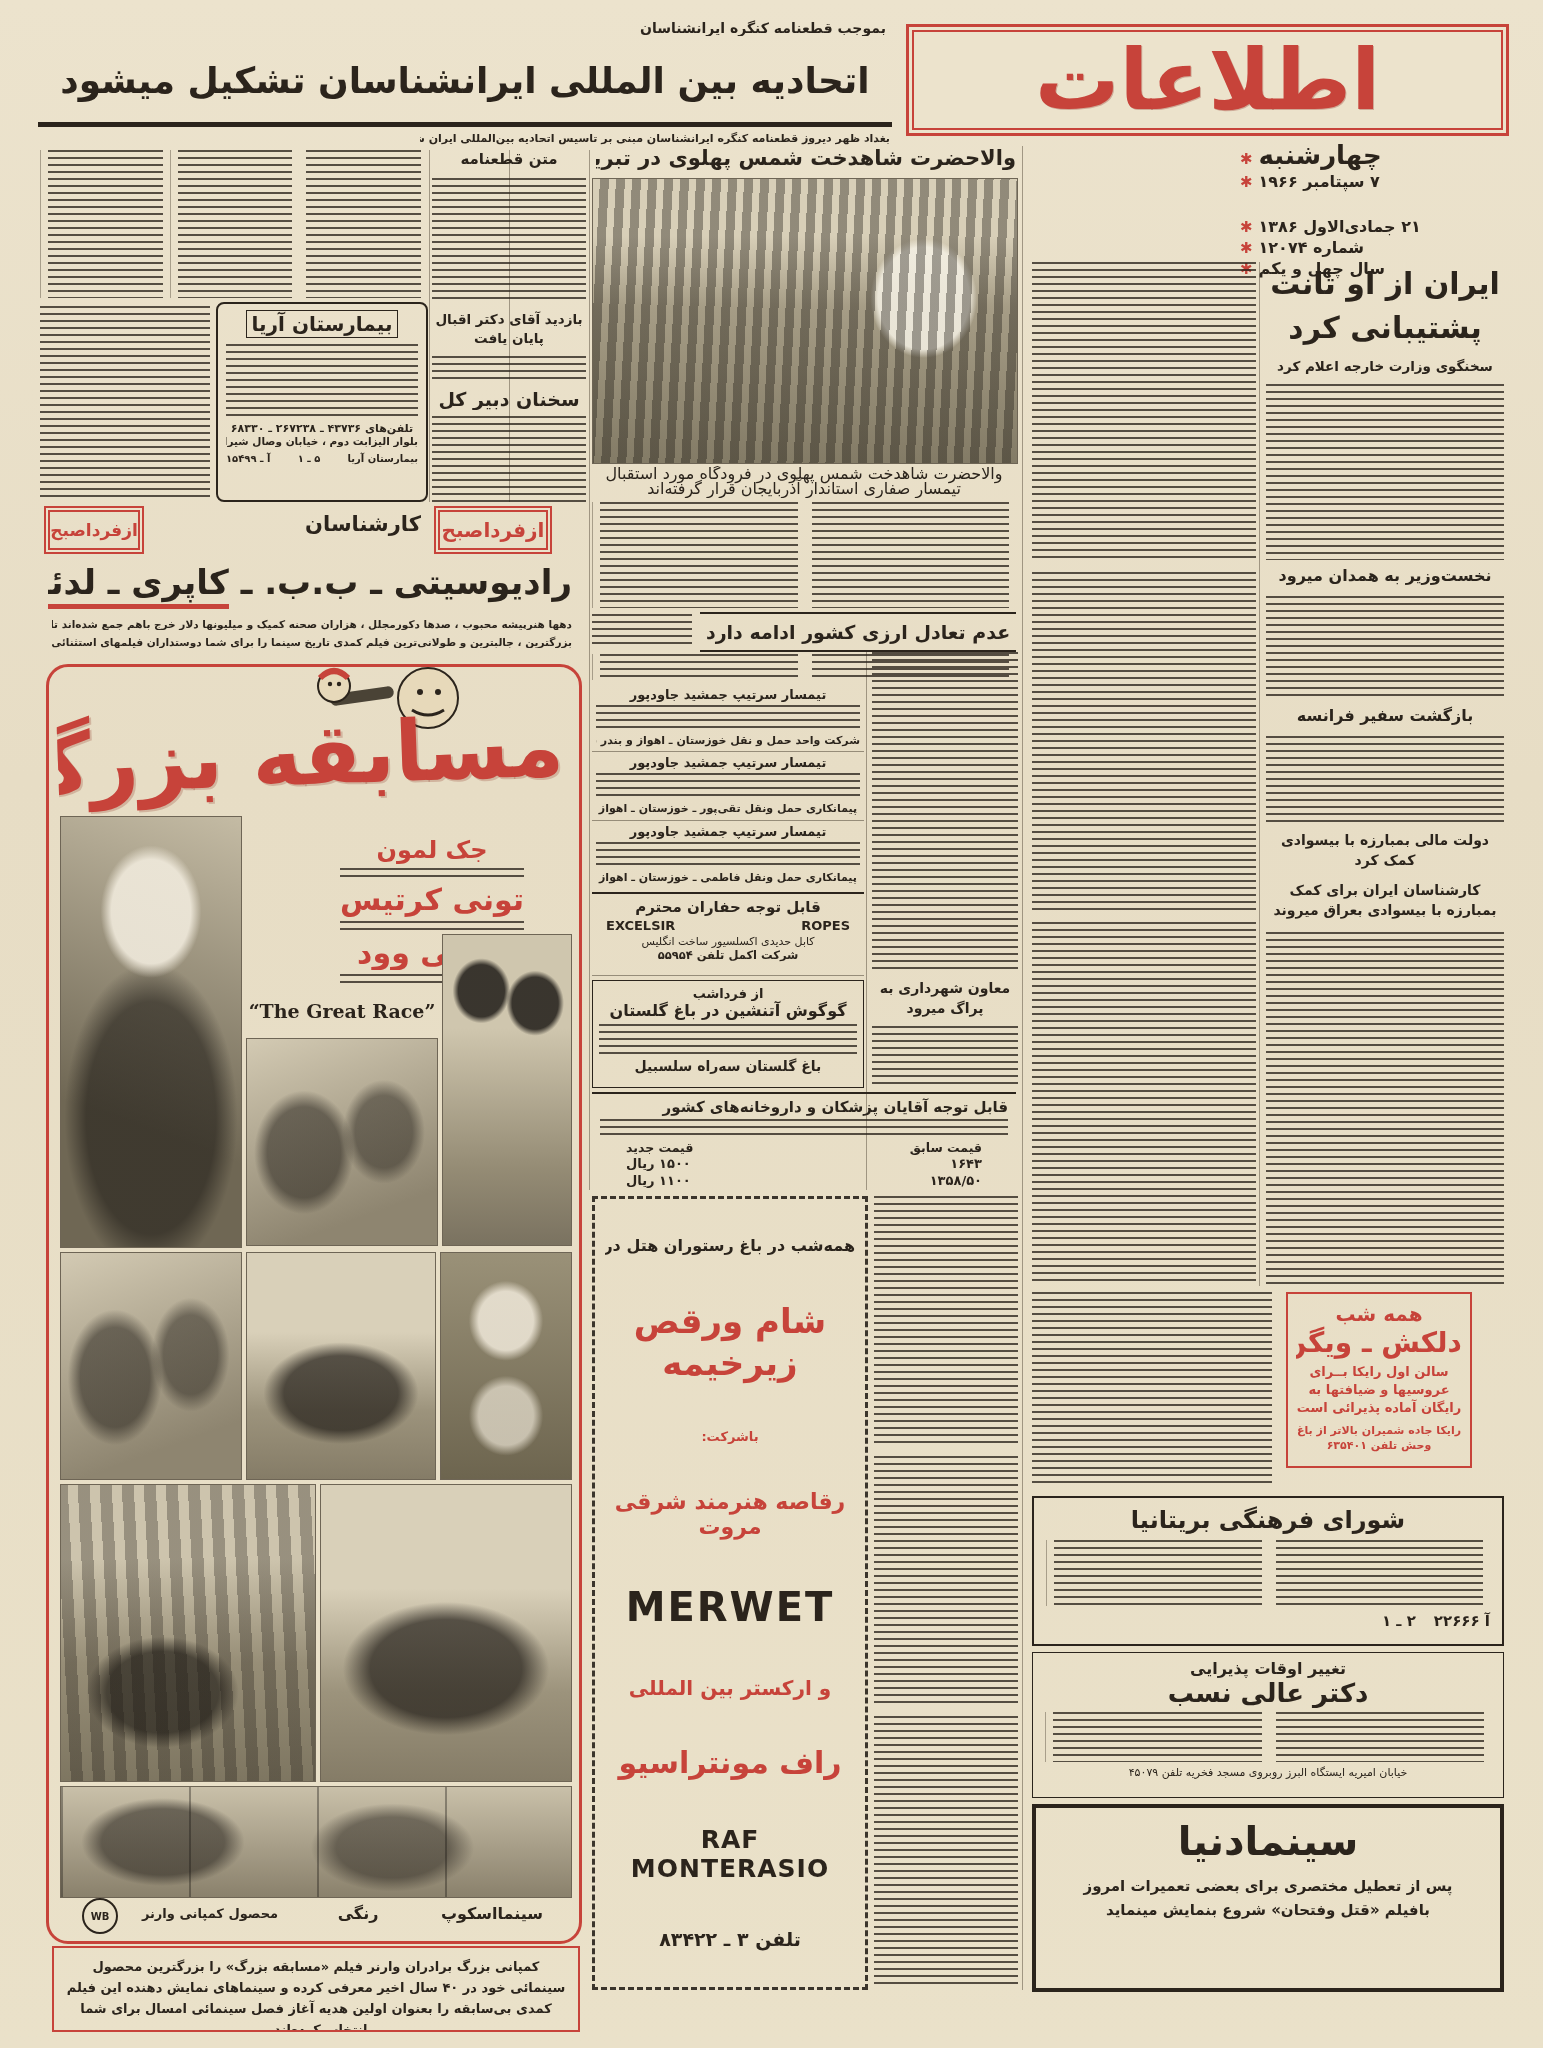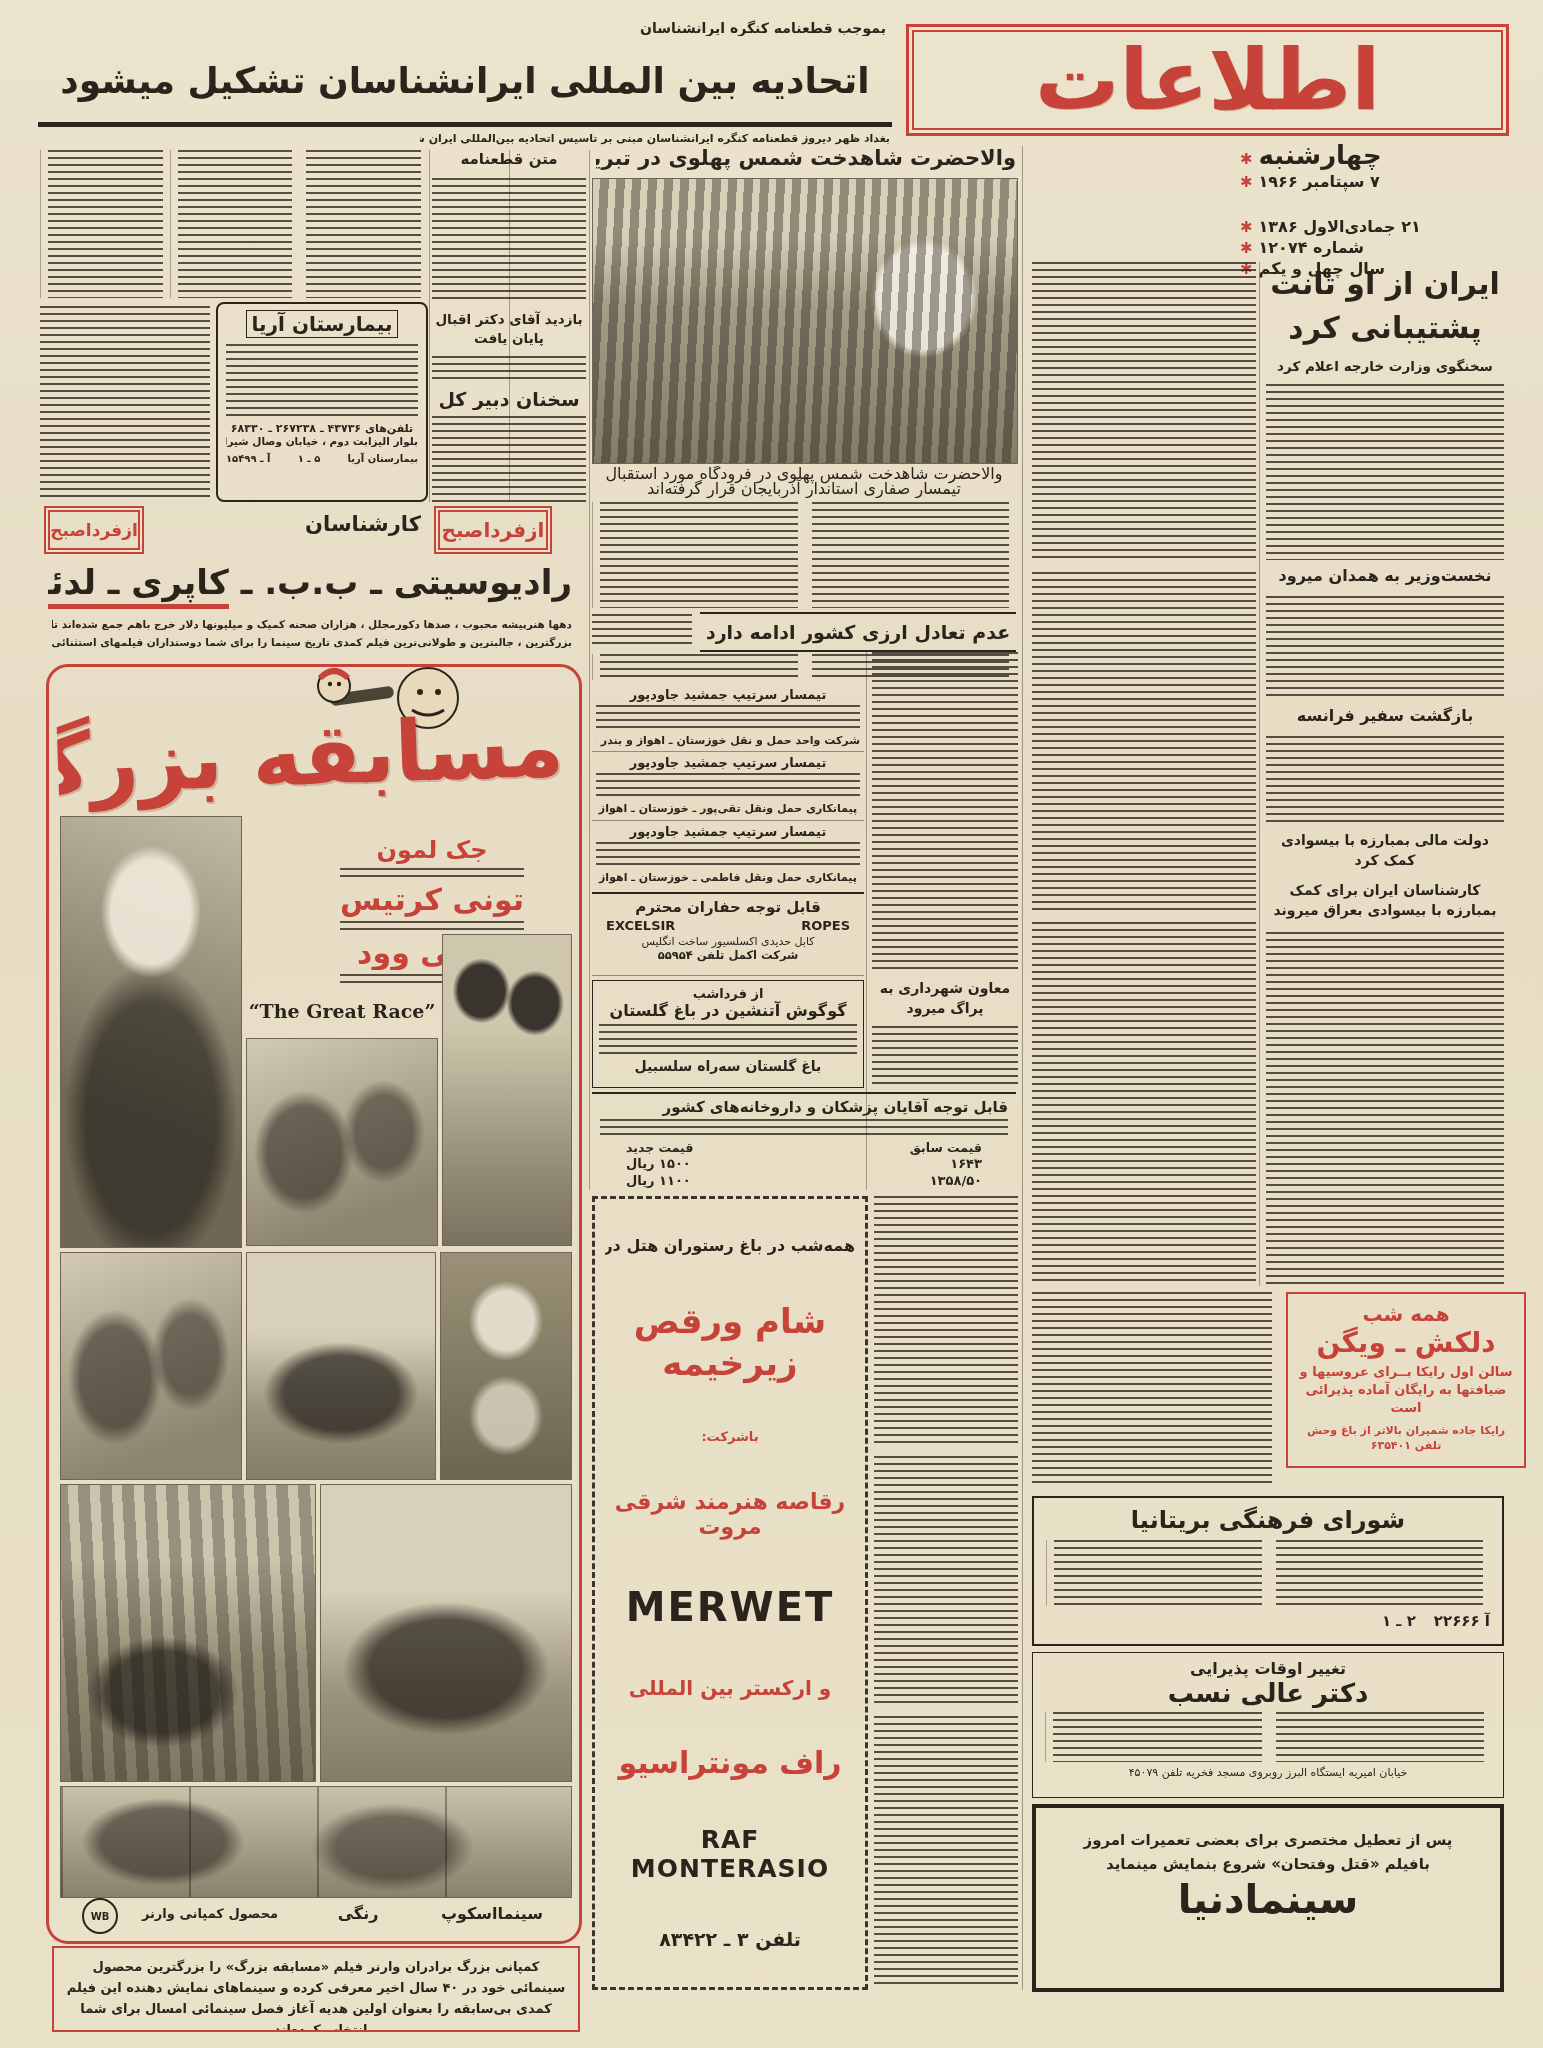--- a/index.html
+++ b/index.html
@@ -238,21 +238,21 @@
   <div class="abs b c nw" style="left:1266px;top:358px;width:238px;font-size:13.5px;">سخنگوی وزارت خارجه اعلام کرد</div>
   <div class="abs sim" style="left:1266px;top:384px;width:238px;height:176px;"></div>
   <div class="abs b c nw" style="left:1266px;top:566px;width:238px;font-size:16px;">نخست‌وزیر به همدان میرود</div>
   <div class="abs sim" style="left:1266px;top:596px;width:238px;height:104px;"></div>
   <div class="abs b c nw" style="left:1266px;top:706px;width:238px;font-size:16px;">بازگشت سفیر فرانسه</div>
   <div class="abs sim" style="left:1266px;top:736px;width:238px;height:88px;"></div>
   <div class="abs b c" style="left:1266px;top:830px;width:238px;height:42px;font-size:14px;line-height:20px;overflow:hidden;">دولت مالی بمبارزه با بیسوادی کمک کرد</div>
   <div class="abs b c" style="left:1266px;top:880px;width:238px;height:44px;font-size:14px;line-height:20px;overflow:hidden;">کارشناسان ایران برای کمک بمبارزه با بیسوادی بعراق میروند</div>
   <div class="abs sim" style="left:1266px;top:932px;width:238px;height:352px;"></div>
 
-  <div class="abs redbox c" style="left:1286px;top:1292px;width:240px;height:176px;padding:8px;box-sizing:border-box;color:var(--red);">
+  <div class="abs redbox c" style="left:1286px;top:1292px;width:186px;height:176px;padding:8px;box-sizing:border-box;color:var(--red);">
     <div class="b nw" style="font-size:20px;">همه شب</div>
     <div class="b nw" style="font-size:28px;">دلکش ـ ویگن</div>
     <div class="b" style="font-size:13px;line-height:18px;margin-top:4px;">سالن اول رایکا بــرای عروسیها و ضیافتها به رایگان آماده پذیرائی است</div>
     <div class="b" style="font-size:11px;line-height:15px;margin-top:6px;">رایکا جاده شمیران بالاتر از باغ وحش تلفن ۶۳۵۴۰۱</div>
   </div>
   <div class="abs sim" style="left:1032px;top:1292px;width:240px;height:196px;"></div>
 
   <div class="abs inkbox" style="left:1032px;top:1496px;width:472px;height:150px;padding:8px 12px;box-sizing:border-box;">
     <div class="b c nw" style="font-size:24px;margin-bottom:6px;">شورای فرهنگی بریتانیا</div>
     <div class="simcols" style="height:66px;">
@@ -277,22 +277,22 @@
           <div class="sim"></div>
         </div>
       <div>
           <div class="sim"></div>
         </div>
     </div>
     <div class="c nw" style="font-size:11px;margin-top:4px;">خیابان امیریه ایستگاه البرز روبروی مسجد فخریه تلفن ۴۵۰۷۹</div>
   </div>
 
   <div class="abs" style="left:1032px;top:1804px;width:472px;height:188px;border:4px solid var(--ink);padding:10px;box-sizing:border-box;">
+    <div class="b c nw" style="font-size:40px;">سینمادنیا</div>
     <div class="b c" style="font-size:15px;line-height:24px;width:86%;margin:10px auto 0;">پس از تعطیل مختصری برای بعضی تعمیرات امروز بافیلم «قتل وفتحان» شروع بنمایش مینماید</div>
-    <div class="b c nw" style="font-size:40px;">سینمادنیا</div>
   </div>
 
   <div class="abs simcols" style="left:40px;top:150px;width:388px;height:148px;">
     <div>
         <div class="sim"></div>
       </div>
     <div>
         <div class="sim"></div>
       </div>
     <div>

